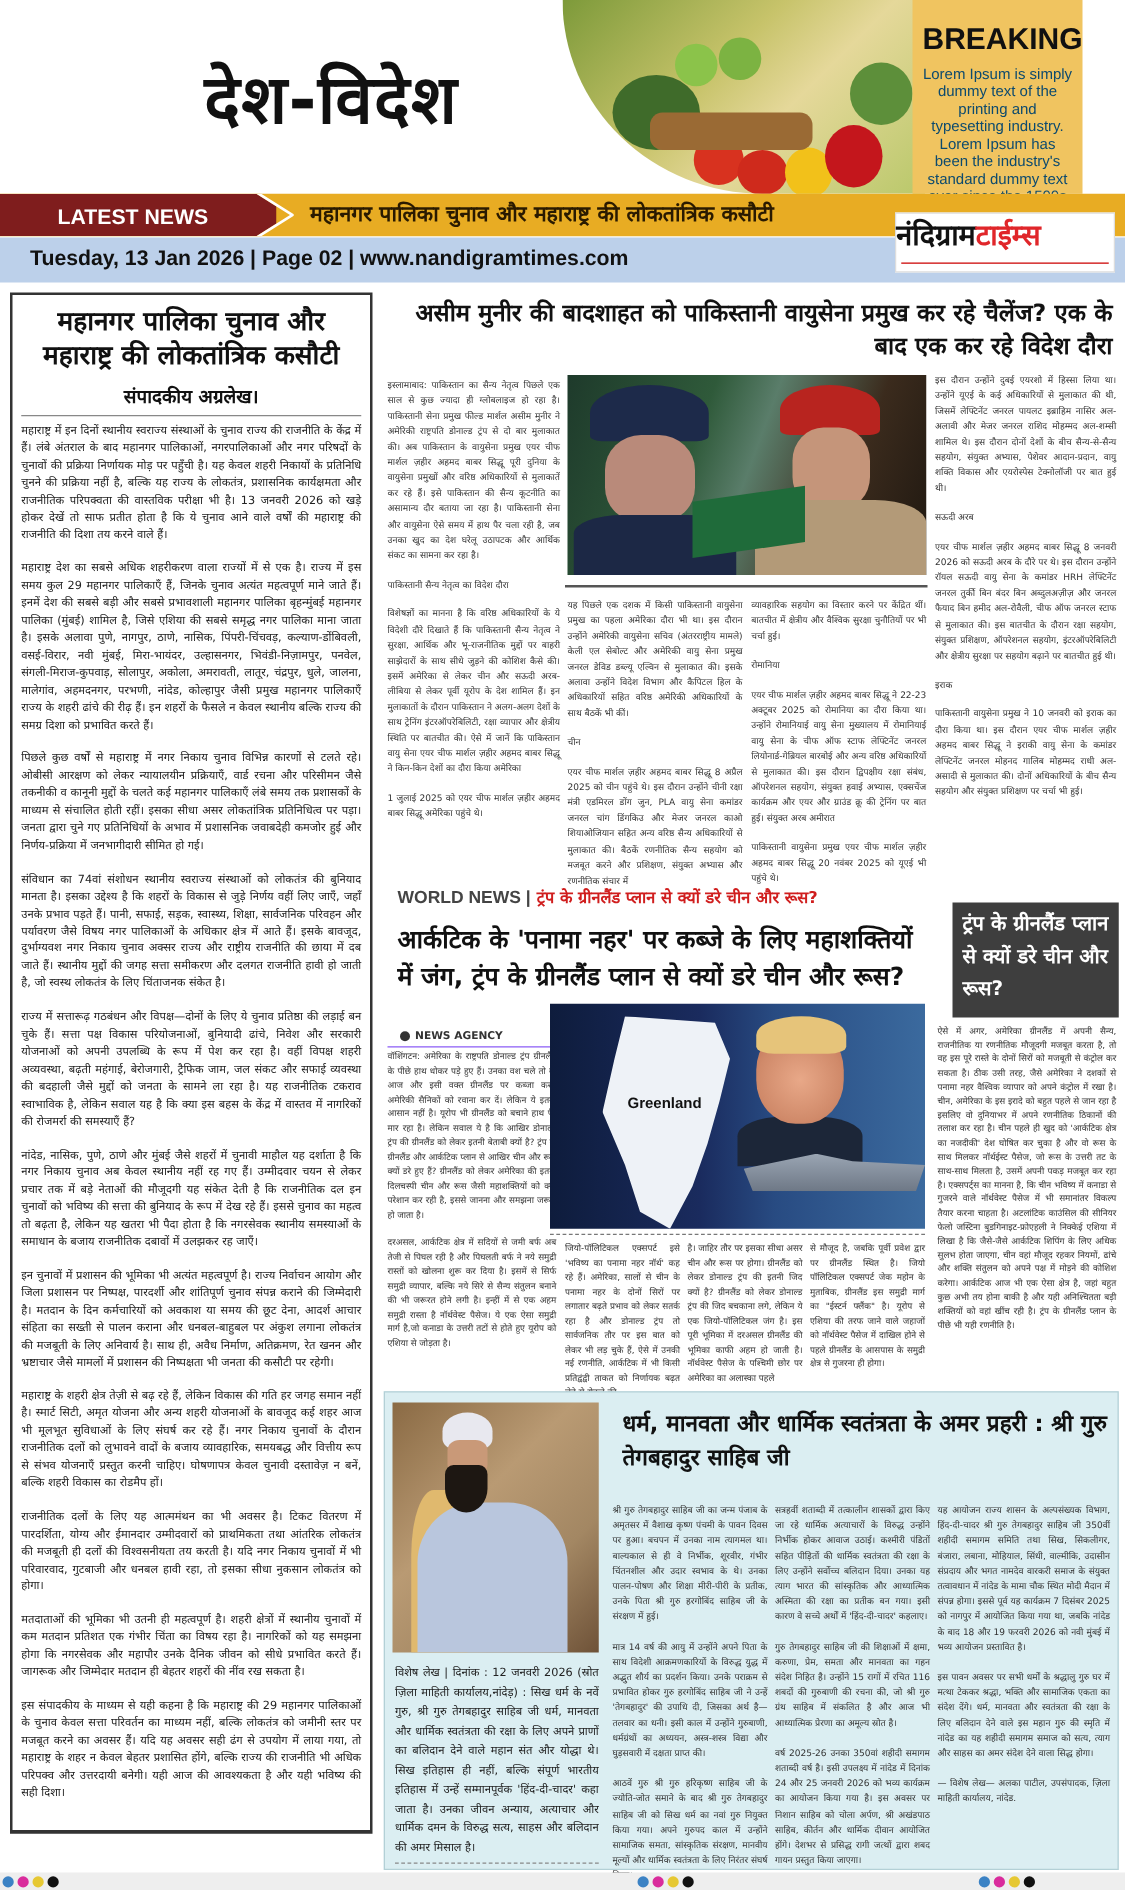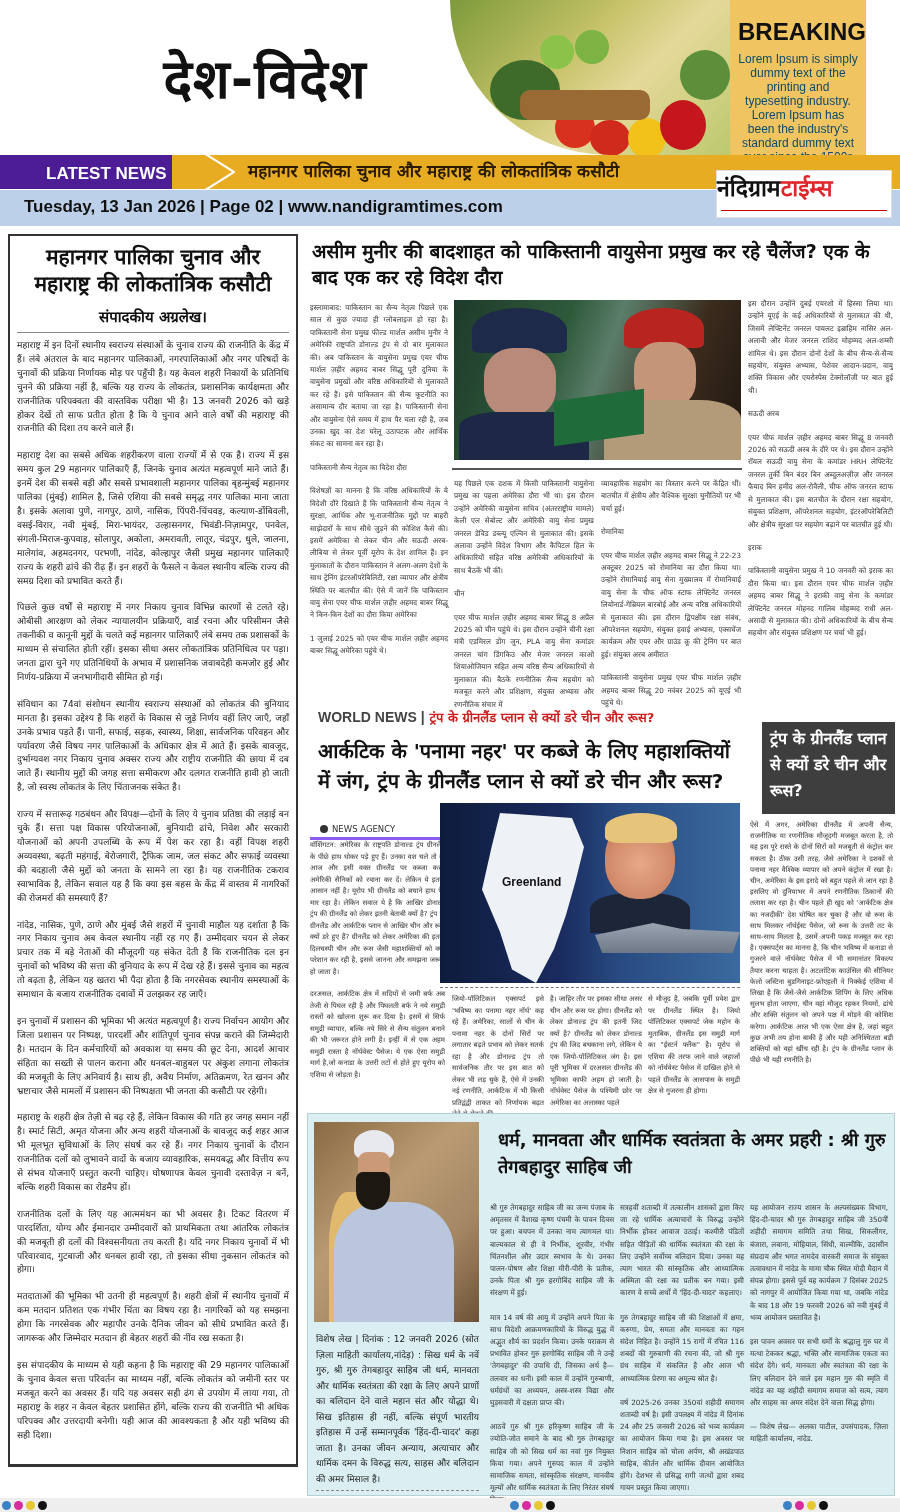--- a/index.html
+++ b/index.html
@@ -8,50 +8,50 @@
 
 #masthead{position:absolute;left:0;top:0;width:900px;height:232px}
 #section-title{position:absolute;left:120px;top:40px;width:290px;text-align:center;font-size:54px;font-weight:bold;color:#111;letter-spacing:1px}
 #veg-image{position:absolute;left:450px;top:0;width:290px;height:155px;overflow:hidden;border-bottom-left-radius:160px 155px}
 #veg-image .bg{position:absolute;inset:0;background:linear-gradient(135deg,#7d9a3a 0%,#c7c36a 40%,#e5d89a 60%,#b9c86a 100%)}
 .veg{position:absolute;border-radius:50%}
 #breaking-box{position:absolute;left:730px;top:0;width:136px;height:155px;background:#f0c460;text-align:center;padding:10px 8px}
 #breaking-title{font-family:"Liberation Sans",sans-serif;font-size:24px;font-weight:bold;color:#111;margin-top:8px}
 #breaking-text{font-family:"Liberation Sans",sans-serif;font-size:12px;line-height:14px;color:#0c4a6e;margin-top:6px}
 #ticker{position:absolute;left:0;top:155px;width:900px;height:34px;background:#e8ac23}
-#latest-tag{position:absolute;left:0;top:0;width:172px;height:34px;background:#4c1d95;color:#fff;font-family:"Liberation Sans",sans-serif;font-weight:bold;font-size:17px;line-height:38px;padding-left:46px;clip-path:polygon(0 0,205px 0,232px 17px,205px 34px,0 34px)}
+#latest-tag{position:absolute;left:0;top:0;width:221px;height:34px;background:#7f1d1d;color:#fff;font-family:"Liberation Sans",sans-serif;font-weight:bold;font-size:17px;line-height:38px;padding-left:46px;clip-path:polygon(0 0,205px 0,232px 17px,205px 34px,0 34px)}
 #latest-arrow{position:absolute;left:205px;top:0;width:30px;height:34px;background:#fff;clip-path:polygon(0 0,4px 0,31px 17px,4px 34px,0 34px,27px 17px)}
 #ticker-text{position:absolute;left:248px;top:4px;font-size:17px;font-weight:bold;color:#2a1a00;white-space:nowrap}
 #dateline{position:absolute;left:0;top:190px;width:900px;height:36px;background:#bcd0ea}
 #dateline-text{position:absolute;left:24px;top:7px;font-family:Liberation Sans, sans-serif;font-weight:bold;font-size:17px;color:#111}
 #logo{position:absolute;left:716px;top:170px;width:176px;height:48px;background:#fff;border:1px solid #ddd;text-align:left}
 #logo-a{font-size:23px;font-weight:bold;color:#111}
 #logo-b{font-size:23px;font-weight:bold;color:#e0262a}
 #logo-line{position:absolute;left:4px;right:4px;bottom:6px;height:1px;background:#c00}
 
 #editorial{position:absolute;left:8px;top:234px;width:290px;height:1233px;border-top:2px solid #333;border-left:2px solid #333;border-right:2px solid #333;border-bottom:3px solid #333;padding:0 7px}
 #editorial-title{text-align:center;font-size:21px;font-weight:bold;line-height:27px;margin-top:8px}
 #editorial-sub{text-align:center;font-size:15px;font-weight:bold;margin:8px 0 6px}
 #editorial-rule{height:1px;background:#888;margin-bottom:6px}
 .ed-p{font-size:9px;line-height:13.9px;text-align:justify;margin-bottom:13px;color:#222}
 
-#article1-title{position:absolute;left:312px;top:238px;width:578px;text-align:left;font-size:19px;font-weight:bold;line-height:26px}
+#article1-title{position:absolute;left:312px;top:238px;width:578px;text-align:right;font-size:19px;font-weight:bold;line-height:26px}
 .col{position:absolute;font-size:7.2px;line-height:12.4px;text-align:justify;color:#333}
 .col p{margin-bottom:11px}
 #military-photo{position:absolute;left:454px;top:300px;width:287px;height:160px;overflow:hidden;background:linear-gradient(110deg,#1e3a2b 0%,#2f5a3a 35%,#5a7d6a 50%,#3b2b1d 75%,#1e1710 100%)}
 .cap{position:absolute;border-radius:50% 50% 10% 10%}
 .face{position:absolute;border-radius:40%}
 #photo-rule{position:absolute;left:452px;top:468px;width:290px;height:2px;background:#555}
 
 #world-kicker{position:absolute;left:318px;top:708px;font-size:14px;font-weight:bold;white-space:nowrap}
 #world-label{color:#444;font-family:"Liberation Sans",sans-serif}
 #world-red{color:#d01e1e;font-size:13px}
 #world-title{position:absolute;left:318px;top:736px;width:420px;font-size:20px;font-weight:bold;line-height:30px}
 #side-box{position:absolute;left:762px;top:722px;width:133px;height:92px;background:#3e3e3e;color:#fff;font-size:16px;font-weight:bold;line-height:26px;padding:4px 8px}
-#agency{position:absolute;left:310px;top:824px;width:135px;border-bottom:3px solid #8b5cf6;padding-bottom:3px;font-size:8.5px;font-weight:normal;color:#333;padding-left:22px}
+#agency{position:absolute;left:310px;top:824px;width:135px;border-bottom:1px solid #8b5cf6;padding-bottom:3px;font-size:8.5px;font-weight:bold;color:#333;padding-left:22px}
 #agency-dot{position:absolute;left:10px;top:1px;width:8px;height:8px;border-radius:50%;background:#333}
 #greenland-photo{position:absolute;left:440px;top:803px;width:300px;height:180px;overflow:hidden;background:linear-gradient(90deg,#0e1c3c 0%,#1a2b5e 40%,#284b82 60%,#3b6a9e 100%)}
 #greenland-map{position:absolute;left:30px;top:10px;width:120px;height:170px;background:#eef2f7;clip-path:polygon(25% 0,85% 3%,95% 20%,88% 40%,80% 60%,70% 80%,55% 100%,35% 92%,25% 70%,10% 45%,18% 20%)}
 #greenland-label{position:absolute;left:62px;top:72px;font-family:"Liberation Sans",sans-serif;font-weight:bold;font-size:12px;color:#111}
 #trump-face{position:absolute;left:165px;top:18px;width:70px;height:78px;border-radius:45%;background:radial-gradient(circle at 50% 55%,#e8a888 0%,#d08a6a 60%,#b86a50 100%)}
 #trump-hair{position:absolute;left:165px;top:10px;width:72px;height:30px;border-radius:50% 50% 20% 20%;background:#e6c47a}
 #suit{position:absolute;left:150px;top:90px;width:100px;height:40px;background:#1c2638;border-radius:40% 40% 0 0}
 #ship{position:absolute;left:155px;top:120px;width:145px;height:30px;background:linear-gradient(#9aa5b3,#6e7886);clip-path:polygon(0 40%,20% 20%,40% 0,60% 20%,100% 30%,95% 100%,5% 100%)}
 #gl-dash{position:absolute;left:440px;top:987px;width:300px;border-top:1px dashed #777}
 

